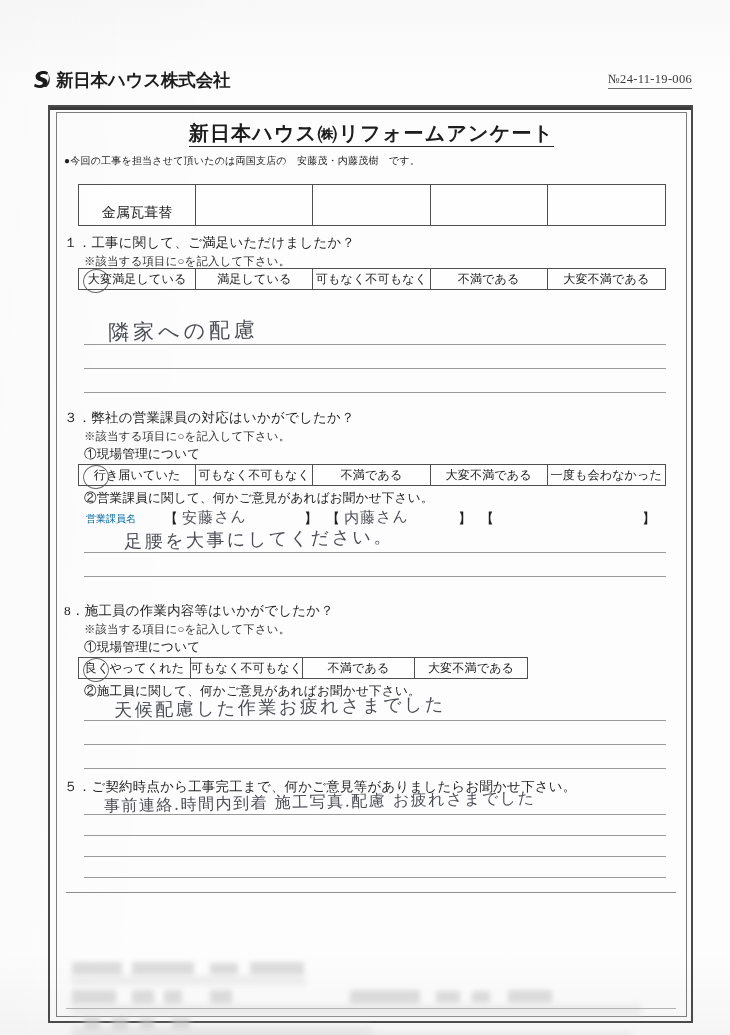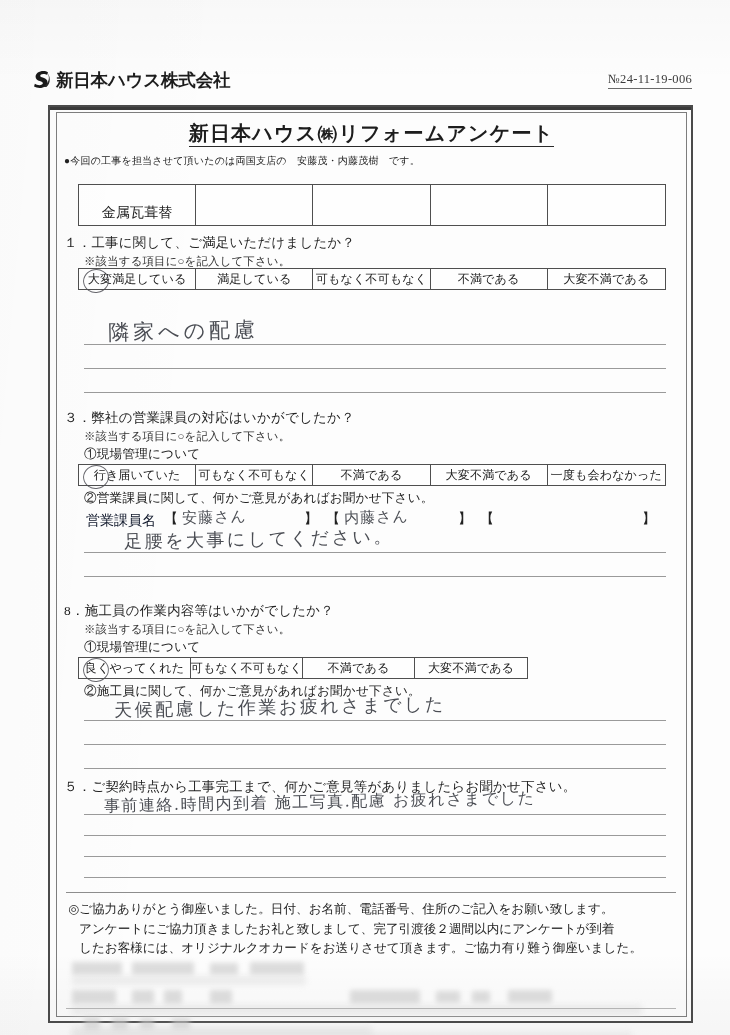--- a/index.html
+++ b/index.html
@@ -226,22 +226,22 @@
   .bracket-row {
     position: absolute;
     left: 30px;
     top: 385px;
     width: 580px;
     height: 20px;
   }
   .bracket-label {
     position: absolute;
     left: 0; top: 2px;
-    font-size: 14px;
-    color: #0f172a;
+    font-size: 10px;
+    color: #0369a1;
     white-space: nowrap;
   }
   .bracket {
     position: absolute;
     top: 0px;
     font-size: 14px;
     color: #222;
   }
 
   
@@ -419,25 +419,20 @@
     <div class="hand mid" style="left:58px; top:583px;">天候配慮した作業お疲れさまでした</div>
 
     <div class="q-head" style="left:8px; top:666px;text-align:right;">５．ご契約時点から工事完工まで、何かご意見等がありましたらお聞かせ下さい。</div>
     <div class="rule" style="left:28px; top:702px; width:582px;"></div>
     <div class="rule" style="left:28px; top:723px; width:582px;"></div>
     <div class="rule" style="left:28px; top:744px; width:582px;"></div>
     <div class="rule" style="left:28px; top:765px; width:582px;"></div>
     <div class="hand small" style="left:48px; top:680px;">事前連絡.時間内到着 施工写真.配慮 お疲れさまでした</div>
 
     <div class="footer-sep" style="top:780px;"></div>
-    <div class="footer-text" style="top:788px;">
-      <p>◎ご協力ありがとう御座いました。日付、お名前、電話番号、住所のご記入をお願い致します。</p>
-      <p class="indent">アンケートにご協力頂きましたお礼と致しまして、完了引渡後２週間以内にアンケートが到着</p>
-      <p class="indent">したお客様には、オリジナルクオカードをお送りさせて頂きます。ご協力有り難う御座いました。</p>
-    </div>
 
     <div class="redact-area" style="top:848px;">
       <div class="redact-block" style="left:4px;  top:2px;  width:50px;  height:13px;"></div>
       <div class="redact-block" style="left:64px; top:2px;  width:62px;  height:13px;"></div>
       <div class="redact-block" style="left:142px;top:3px;  width:28px;  height:12px;"></div>
       <div class="redact-block" style="left:182px;top:2px;  width:54px;  height:13px;"></div>
       <div class="redact-band" style="left:4px;  top:16px; width:234px; height:9px;"></div>
 
       <div class="redact-block" style="left:4px;  top:30px; width:44px;  height:14px;"></div>
       <div class="redact-block" style="left:64px; top:30px; width:22px;  height:14px;"></div>

